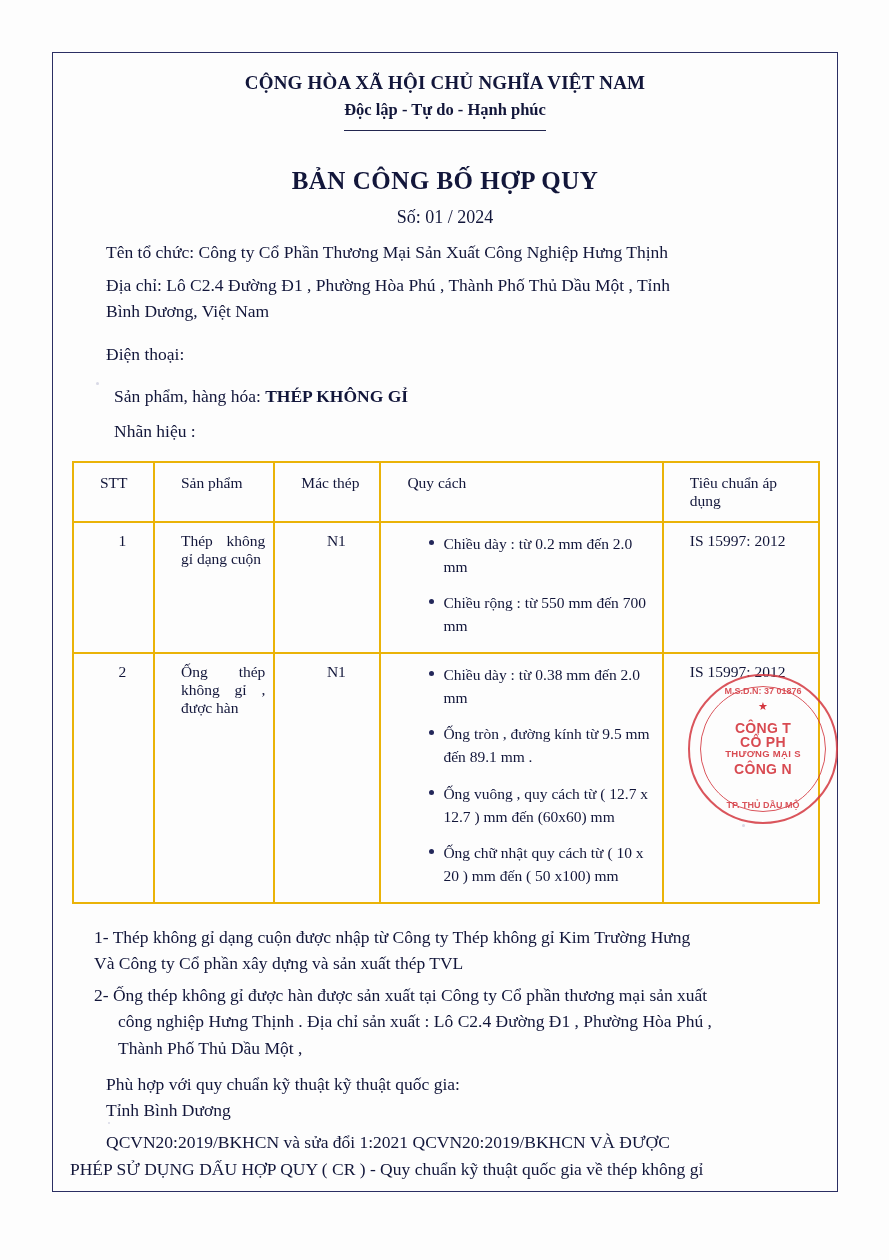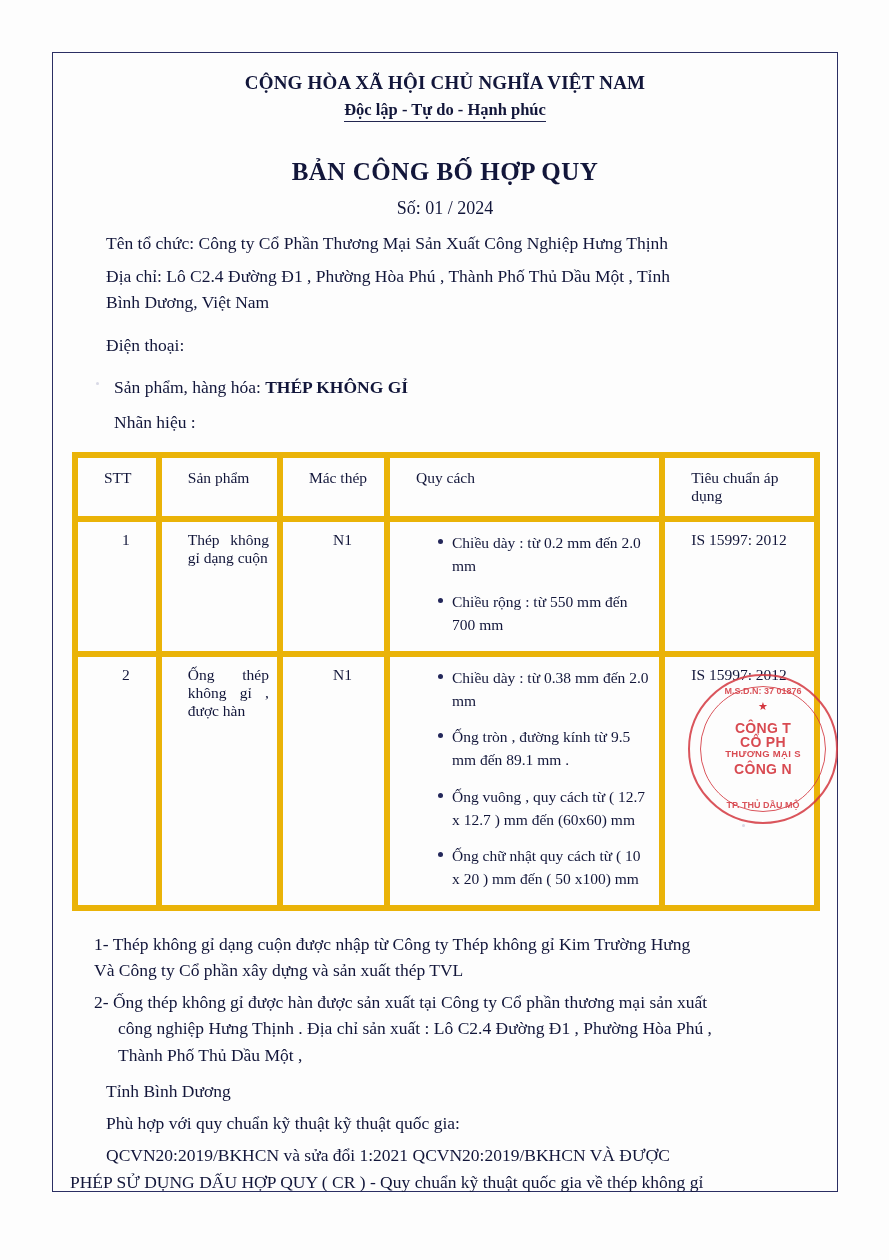--- a/index.html
+++ b/index.html
@@ -50,21 +50,21 @@
     font-size: 19px;
     letter-spacing: 0.2px;
     margin-top: 8px;
   }
   .nation-sub {
     font-weight: bold;
     font-size: 16.5px;
     margin-top: 6px;
     display: inline-block;
     border-bottom: 1.4px solid #22264f;
-    padding-bottom: 1px;
+    padding-bottom: 10px;
   }
 
   .doc-title {
     font-weight: bold;
     font-size: 25px;
     letter-spacing: 0.5px;
     margin-top: 36px;
   }
   .doc-number {
     font-size: 18px;
@@ -82,21 +82,21 @@
   .bold { font-weight: bold; font-family: Liberation Serif, serif; }
 
   table.spec {
     border-collapse: collapse;
     width: 748px;
     margin-top: 16px;
     margin-left: 2px;
     font-size: 15.5px;
   }
   table.spec th, table.spec td {
-    border: 6px solid #eab308;
+    border: 2px solid #eab308;
     vertical-align: top;
     padding: 9px 8px 12px 26px;
   }
   table.spec th {
     font-weight: normal;
     text-align: left;
     padding-top: 11px;
     padding-bottom: 11px;
   }
   .col-stt { width: 54px; text-align: center; }
@@ -305,22 +305,22 @@
 
     <div class="notes">
       <div class="note-item">1-  Thép không gỉ dạng cuộn được nhập từ Công ty Thép không gỉ Kim Trường Hưng</div>
       <div class="note-cont2">Và Công ty Cổ phần xây dựng và sản xuất thép TVL</div>
       <div class="note-item" style="margin-top:6px;">2-  Ống thép không gỉ được hàn được sản xuất tại Công ty Cổ phần thương mại sản xuất</div>
       <div class="note-cont">công nghiệp Hưng Thịnh . Địa chỉ sản xuất : Lô C2.4 Đường Đ1 , Phường Hòa Phú ,</div>
       <div class="note-cont">Thành Phố Thủ Dầu Một ,</div>
     </div>
 
     <div class="tail">
+      <div class="l" style="margin-top:6px;">Phù hợp với quy chuẩn kỹ thuật kỹ thuật quốc gia:</div>
       <div class="l">Tỉnh Bình Dương</div>
-      <div class="l" style="margin-top:6px;">Phù hợp với quy chuẩn kỹ thuật kỹ thuật quốc gia:</div>
       <div class="l just" style="margin-top:6px;">QCVN20:2019/BKHCN và sửa đổi 1:2021  QCVN20:2019/BKHCN VÀ ĐƯỢC</div>
       <div class="l full">PHÉP SỬ DỤNG DẤU HỢP QUY ( CR ) -  Quy chuẩn kỹ thuật quốc gia về thép không gỉ</div>
     </div>
 
     <div class="seal">
       <div class="ring"></div>
       <div class="ring inner"></div>
       <div class="arc-top">M.S.D.N: 37 01876</div>
       <div class="star">★</div>
       <div class="txt t1">CÔNG T</div>

